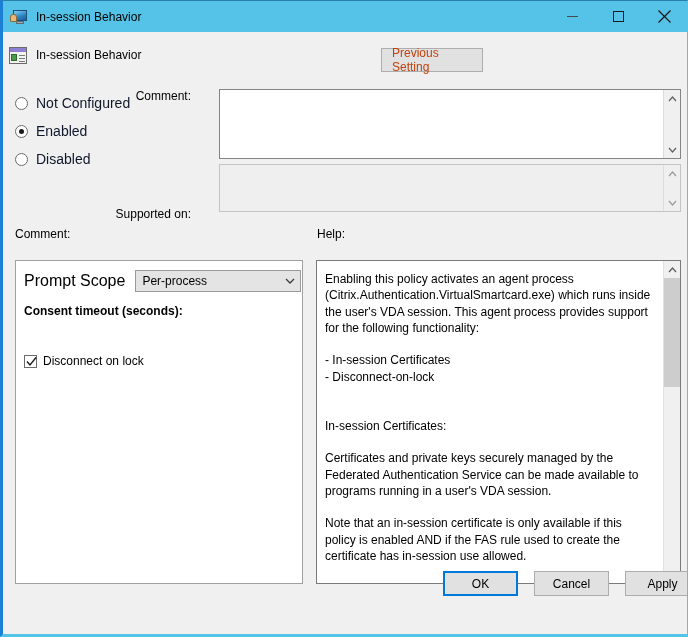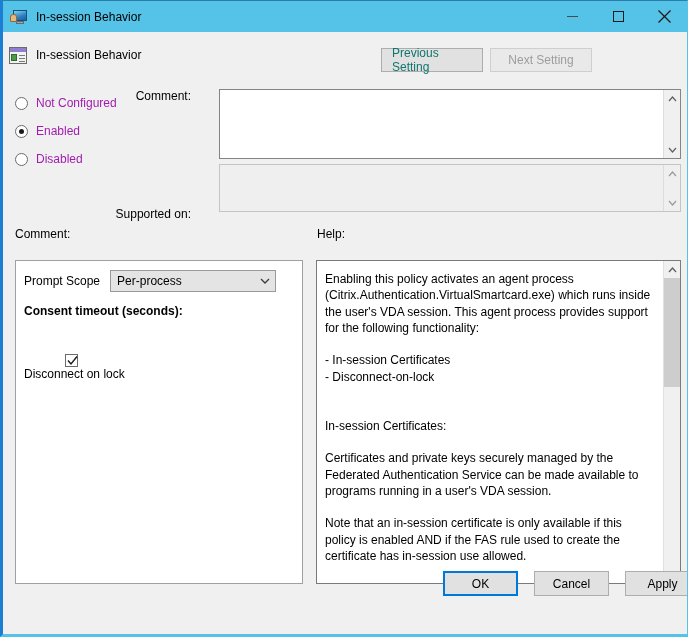--- a/index.html
+++ b/index.html
@@ -116,21 +116,21 @@
     width: 6px; height: 1px; background: #7a7a7a;
   }
   .pi-l1 { top: 8px; } .pi-l2 { top: 11px; } .pi-l3 { top: 14px; }
   .header-title { font-size: 12px; color: #000; }
   .btn {
     height: 24px;
     background: #e1e1e1;
     border: 1px solid #adadad;
     font-family: "Liberation Sans", sans-serif;
     font-size: 12px;
-    color: #0f766e;
+    color: #c2410c;
     display: flex; align-items: center; justify-content: center;
     padding: 0 10px;
     cursor: default;
   }
   .btn.disabled {
     color: #9d9d9d;
     background: #e9e9e9;
     border-color: #cfcfcf;
   }
   #btn-prev { position: absolute; left: 378px; top: 47px; width: 102px; }
@@ -153,21 +153,21 @@
     flex: 0 0 auto;
   }
   .radio.checked::after {
     content: "";
     position: absolute;
     left: 3px; top: 3px;
     width: 5px; height: 5px;
     border-radius: 50%;
     background: #1a1a1a;
   }
-  .radio-label { font-size: 12px; color: #a21caf; }
+  .radio-label { font-size: 14px; color: #0f172a; }
 
   
   .field-label {
     position: absolute;
     font-size: 12px; color: #000;
     text-align: right;
   }
   #lbl-comment { left: 80px; top: 88px; width: 108px; }
   #lbl-supported { left: 80px; top: 165px; width: 108px; margin-top: 41px; }
 
@@ -213,21 +213,21 @@
     left: 12px; top: 259px;
     width: 288px; height: 324px;
     background: #fff;
     border: 1px solid #a0a0a0;
     overflow: hidden;
   }
   .opt-row-scope {
     position: absolute; left: 8px; top: 9px;
     display: flex; align-items: center;
   }
-  .opt-label { font-size: 12px; color: #000; }
+  .opt-label { font-size: 16px; color: #000; }
   .combo {
     width: 166px; height: 22px;
     margin-left: 10px;
     background: #e4e4e4;
     border: 1px solid #9a9a9a;
     display: flex; align-items: center;
     position: relative;
     cursor: default;
     gap: 24px;
   }
@@ -243,21 +243,21 @@
     background: #fff;
     border: 1px solid #8b8b8b;
     font-family: "Liberation Sans", sans-serif;
     font-size: 12px;
     color: #000;
     padding: 0 4px;
     outline: none;
   }
   .opt-row-check {
     position: absolute; left: 8px; top: 93px;
-    display: flex; align-items: center; cursor: default; flex-direction: column;
+    display: flex; align-items: center; cursor: default;
   }
   .checkbox {
     width: 13px; height: 13px;
     border: 1px solid #6b6b6b;
     background: #fff;
     margin-right: 6px;
     position: relative;
     flex: 0 0 auto;
   }
   .checkbox.checked svg { position: absolute; left: 1px; top: 0px; }
@@ -351,21 +351,20 @@
       <div class="pi-bar"></div>
       <div class="pi-pic"></div>
       <div class="pi-l1"></div>
         <div class="pi-l2"></div>
         <div class="pi-l3"></div>
     </div>
     <div class="header-title">In-session Behavior</div>
   </div>
 
   <div class="btn" id="btn-prev">Previous Setting</div>
-  <div class="btn disabled" id="btn-next">Next Setting</div>
 
   <div class="radio-group">
     <div class="radio-row">
       <span class="radio"></span>
       <span class="radio-label">Not Configured</span>
     </div>
     <div class="radio-row">
       <span class="radio checked"></span>
       <span class="radio-label">Enabled</span>
     </div>

